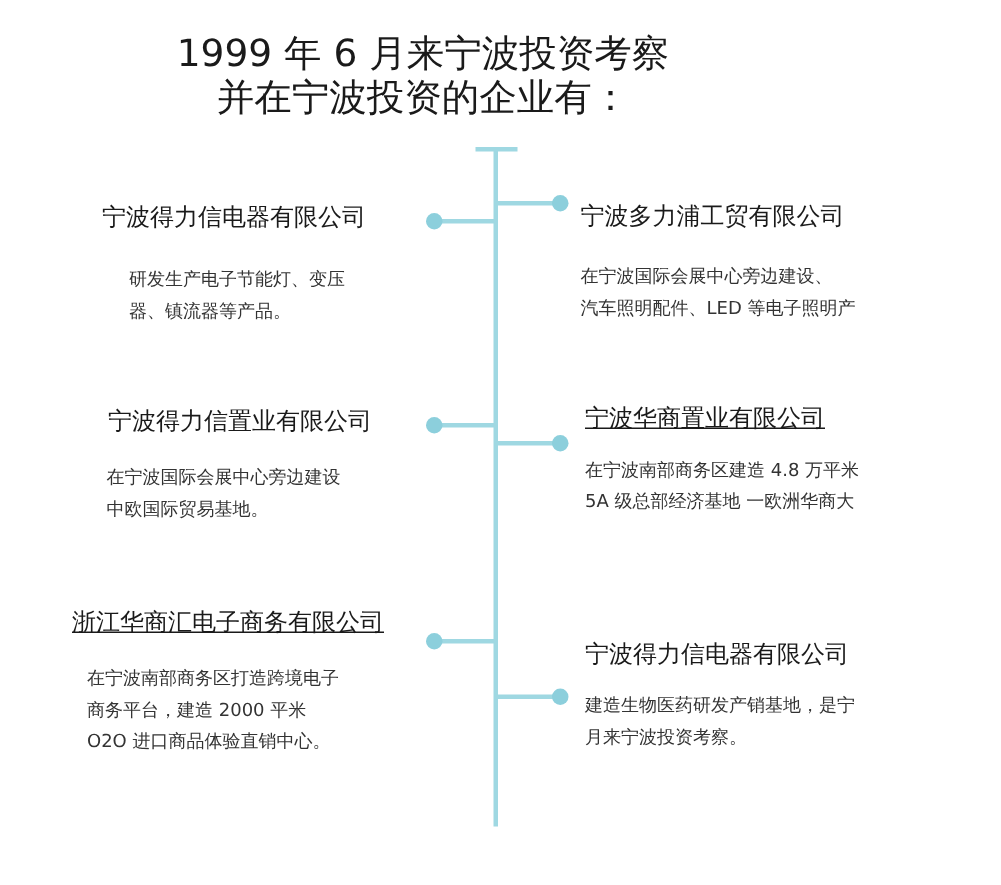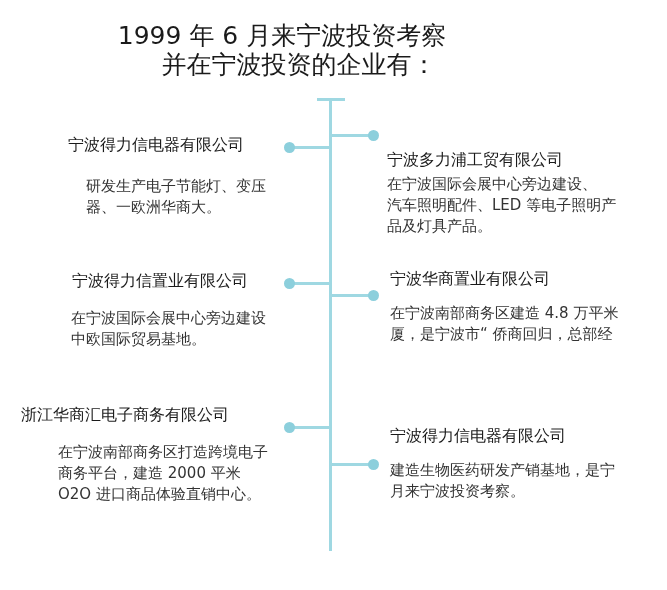--- a/index.html
+++ b/index.html
@@ -6,21 +6,21 @@
   body {
     width: 667px; height: 590px; position: relative; overflow: hidden;
     font-family: "DejaVu Sans", "Liberation Sans", sans-serif;
     color: #1a1a1a;
   }
   .title {
     position: absolute; left: 0; width: 564px; text-align: center;
     font-size: 25px; line-height: 31px; color: #1a1a1a; letter-spacing: 0px;
   }
   .title.l1 { top: 20px; }
-  .title.l2 { top: 49px; margin-left: 17px; }
+  .title.l2 { top: 49px; }
 
   .trunk {
     position: absolute; left: 329px; top: 99px; width: 3px; height: 452px;
     background: #9fd8e2;
   }
   .cap {
     position: absolute; left: 317px; top: 98px; width: 28px; height: 3px;
     background: #9fd8e2;
   }
   .branch {
@@ -28,21 +28,21 @@
   }
   .dot {
     position: absolute; width: 11px; height: 11px; border-radius: 50%;
     background: #8ccfdc;
   }
   .company {
     position: absolute; font-size: 16px; line-height: 22px; color: #1a1a1a;
     white-space: nowrap;
   }
   .desc {
-    position: absolute; font-size: 15px; line-height: 21px; color: #333333;
+    position: absolute; font-size: 12px; line-height: 21px; color: #333333;
   }
 </style>
 </head>
 <body>
 
 <div>
   <div class="title l1">1999 年 6 月来宁波投资考察</div>
   <div class="title l2">并在宁波投资的企业有：</div>
 </div>
 
@@ -66,51 +66,50 @@
   <div class="dot" style="left:284px; top:422px;"></div>
 
   <div class="branch" style="left:331px; top:463px; width:40px;"></div>
   <div class="dot" style="left:368px; top:459px;"></div>
 </div>
 
 <div>
   <div class="company" style="left:68px; top:134px;">宁波得力信电器有限公司</div>
   <div class="desc" style="left:86px; top:176px;">
     <div>研发生产电子节能灯、变压</div>
-    <div>器、一欧洲华商大。</div>
+    <div>器、镇流器等产品。</div>
   </div>
 </div>
 
 <div>
-  <div class="company" style="left:387px; top:133px;margin-top:16px;">宁波多力浦工贸有限公司</div>
+  <div class="company" style="left:387px; top:133px;">宁波多力浦工贸有限公司</div>
   <div class="desc" style="left:387px; top:174px;">
     <div>在宁波国际会展中心旁边建设、</div>
     <div>汽车照明配件、LED 等电子照明产</div>
-    <div>品及灯具产品。</div>
   </div>
 </div>
 
 <div>
   <div class="company" style="left:72px; top:270px;">宁波得力信置业有限公司</div>
   <div class="desc" style="left:71px; top:308px;">
     <div>在宁波国际会展中心旁边建设</div>
     <div>中欧国际贸易基地。</div>
   </div>
 </div>
 
 <div>
-  <div class="company" style="left:390px; top:268px;">宁波华商置业有限公司</div>
+  <div class="company" style="left:390px; top:268px;text-decoration:underline;">宁波华商置业有限公司</div>
   <div class="desc" style="left:390px; top:303px;">
     <div>在宁波南部商务区建造 4.8 万平米</div>
-    <div>厦，是宁波市“ 侨商回归，总部经</div>
+    <div>5A 级总部经济基地 一欧洲华商大</div>
   </div>
 </div>
 
 <div>
-  <div class="company" style="left:21px; top:404px;">浙江华商汇电子商务有限公司</div>
+  <div class="company" style="left:48px; top:404px;text-decoration:underline;">浙江华商汇电子商务有限公司</div>
   <div class="desc" style="left:58px; top:442px;">
     <div>在宁波南部商务区打造跨境电子</div>
     <div>商务平台，建造 2000 平米</div>
     <div>O2O 进口商品体验直销中心。</div>
   </div>
 </div>
 
 <div>
   <div class="company" style="left:390px; top:425px;">宁波得力信电器有限公司</div>
   <div class="desc" style="left:390px; top:460px;">

